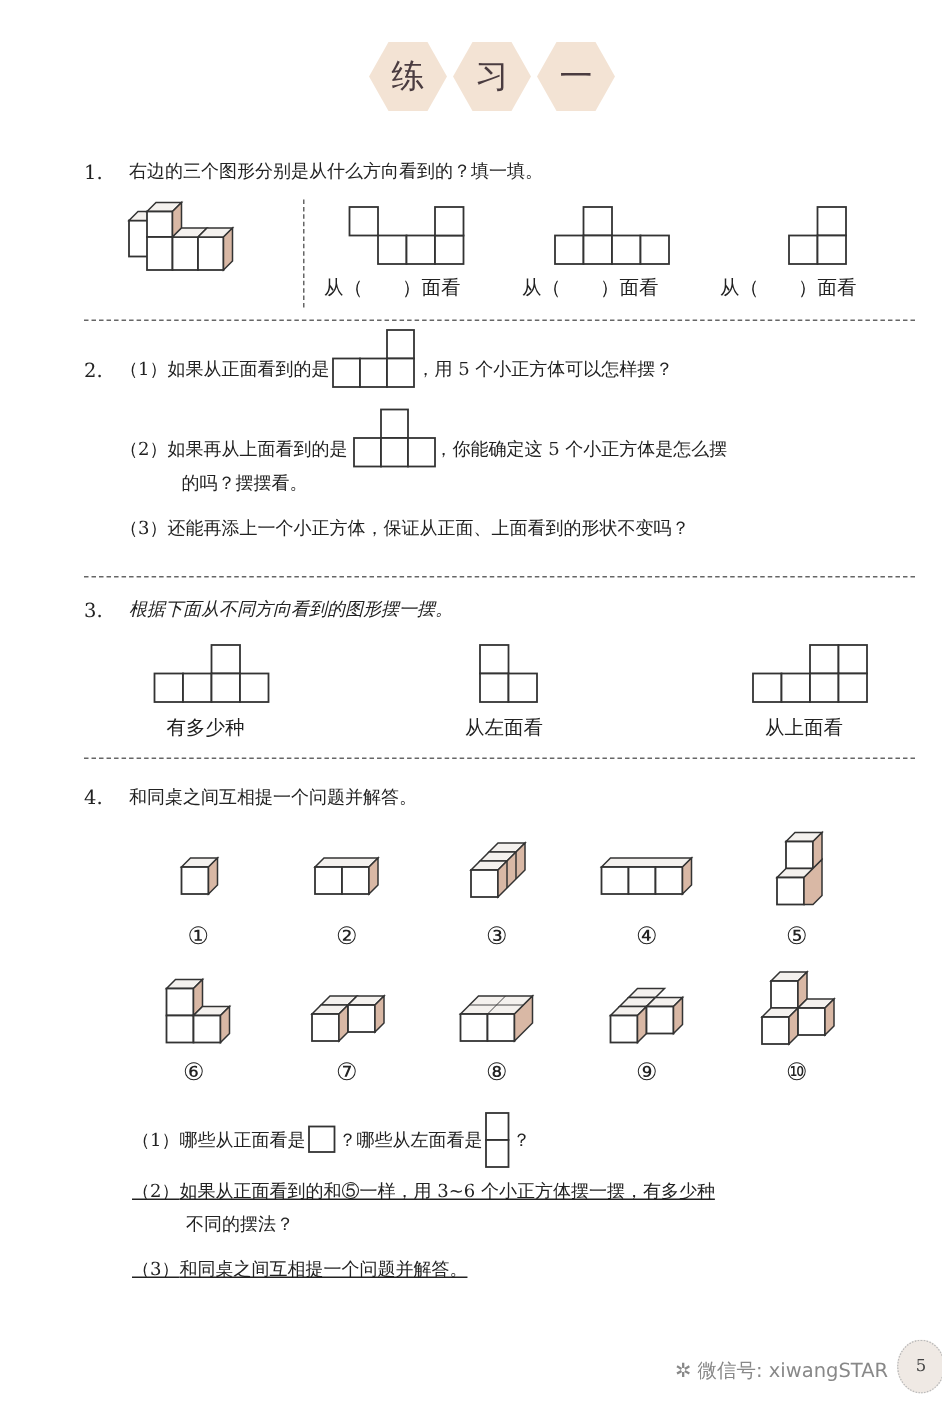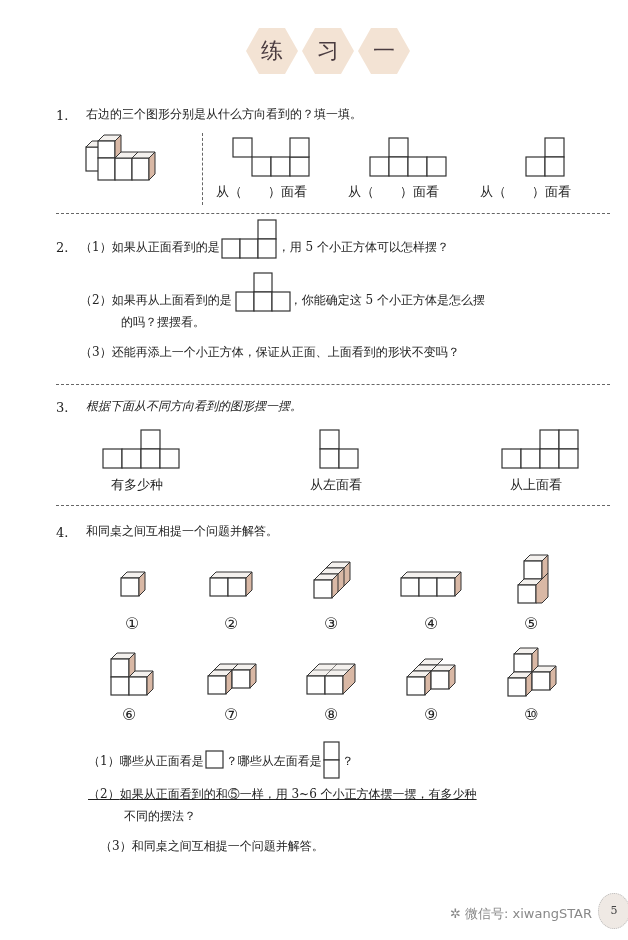--- a/index.html
+++ b/index.html
@@ -259,20 +259,20 @@
         <rect class="cell" x="0" y="18" width="15" height="18"></rect>
       </svg>
   </span><span>？</span>
 </div>
 
 <div class="qtext" style="left:88px; top:786px;text-decoration:underline;">
   <span>（2）</span><span>如果从正面看到的和⑤一样，用 3~6 个小正方体摆一摆，有多少种</span>
 </div>
 <div class="qtext" style="left:124px; top:808px;">不同的摆法？</div>
 
-<div class="qtext" style="left:100px; top:838px;">
+<div class="qtext" style="left:88px; top:838px;text-decoration:underline;">
   <span>（3）</span><span>和同桌之间互相提一个问题并解答。</span>
 </div>
 
 <div class="watermark">
   <span>✲ </span><span>微信号: xiwangSTAR</span>
 </div>
 <div class="badge">5</div>
 
 </body></html>

